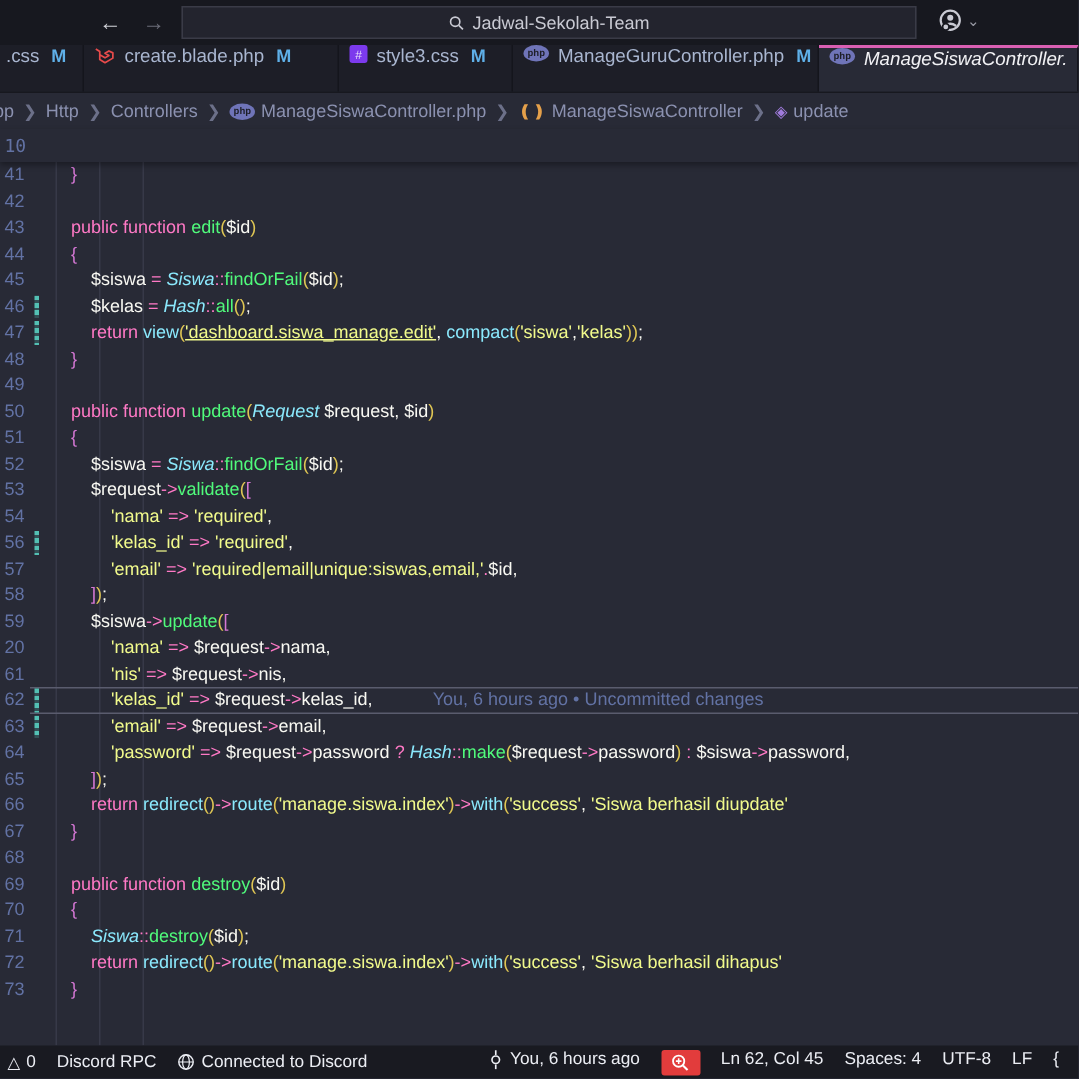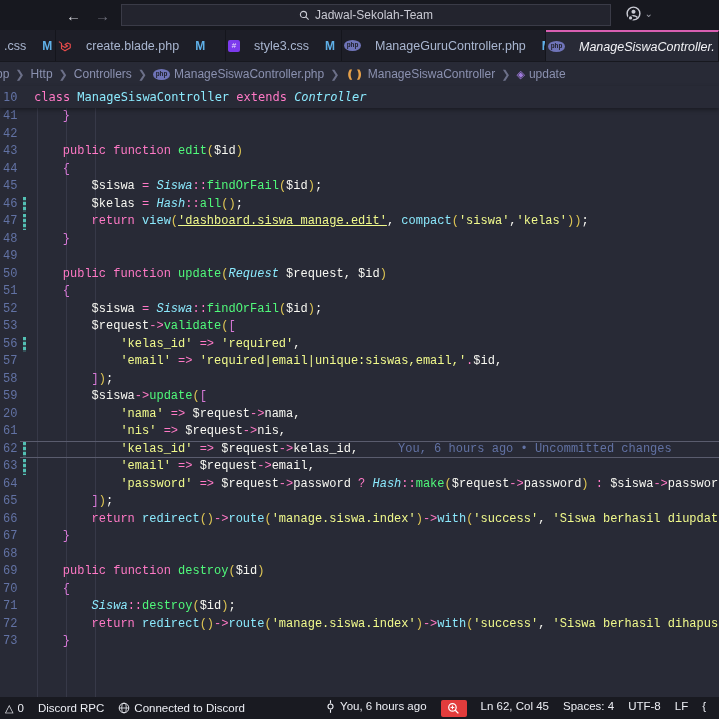--- a/index.html
+++ b/index.html
@@ -13,21 +13,21 @@
   .nav-arrows span { cursor:default; }
   .searchbox { position:absolute; left:121px; top:4px; width:490px; height:22px;
     background:#23242e; border:1px solid #3a3b47; border-radius:0;
     display:flex; align-items:center; justify-content:center; gap:5px;
     color:#c9cad3; font-size:12px; }
   .titlebar-right { position:absolute; right:66px; top:5px; display:flex; align-items:center; gap:3px; color:#c9cad3; }
   .chev { font-size:10px; color:#9b9ca6; }
 
   
   .tabs { height:32px; background:#1d1e27; display:flex; border-bottom:1px solid #17181f; }
-  .tab { display:flex; align-items:center; gap:14px; padding:0 2px; font-size:12.5px;
+  .tab { display:flex; align-items:flex-start; gap:6px; padding:0 7px; font-size:12.5px;
     color:#a9b6d0; border-right:1px solid #14151c; background:#1d1e27; overflow:hidden; white-space:nowrap; position:relative; }
   .tab .mbadge { color:#5fb0e8; font-weight:bold; font-size:12px; margin-left:2px; }
   .tab.active { background:#282a36; color:#f2f2f5; border-top:2px solid #d95fb2; }
   .tab.active .lbl { font-style:italic; }
   .tab:nth-child(1){ width:56px; padding-left:4px; }
   .tab:nth-child(2){ width:170px; }
   .tab:nth-child(3){ width:116px; }
   .tab:nth-child(4){ width:204px; }
   .tab:nth-child(5){ flex:1; }
 
@@ -47,21 +47,21 @@
 
   
   .sticky { height:22px; display:flex; align-items:center; background:#282a36;
     box-shadow:0 2px 4px rgba(0,0,0,.35); position:relative; z-index:3;
     font-family:"DejaVu Sans Mono", monospace; font-size:12px; }
   .code-area { position:relative; height:589px; overflow:hidden; background:#282a36; }
   .guides { position:absolute; top:0; bottom:0; left:0; right:0; z-index:0; }
   .guide { position:absolute; top:0; bottom:0; width:1px; background:#373948; }
 
   .cl { display:flex; height:17.5px; line-height:17.5px; position:relative;
-    font-family:Liberation Mono, monospace; font-size:12px; white-space:pre; z-index:1; }
+    font-family:Liberation Sans, sans-serif; font-size:12px; white-space:pre; z-index:1; }
   .num { width:20px; padding-left:3px; color:#6272a4; flex:0 0 auto; }
   .marker { width:14px; flex:0 0 auto; position:relative; }
   .marker.mod::before { content:""; position:absolute; left:3px; top:1px; bottom:1px; width:3px;
     background:repeating-linear-gradient(180deg,#53c0b4 0 3px, rgba(83,192,180,.25) 3px 5px); }
   .ltext { flex:1; overflow:hidden; white-space:pre; }
   .cl.current .ltext, .cl.current .marker { box-shadow: inset 0 1px 0 #5a5c6e, inset 0 -1px 0 #5a5c6e; }
   .blame { color:#6272a4; margin-left:40px; }
 
   .tk-k { color:#ff79c6; }
   .tk-f { color:#50fa7b; }
@@ -164,21 +164,20 @@
     <span class="crumb-sep">❯</span>
     <span class="crumb">
       <span class="methodicon">◈</span>
       <span>update</span>
     </span>
   </div>
 
 <div class="sticky">
   <span class="num">10</span>
   <span class="marker"></span>
-  <span class="ltext"><span class="tk-k">class</span><span class="tk-v"> </span><span class="tk-c">ManageSiswaController</span><span class="tk-v"> </span><span class="tk-k">extends</span><span class="tk-v"> </span><span class="tk-ci">Controller</span></span>
 </div>
 
 <div class="code-area">
   <div class="guides">
     <div class="guide" style="left:37px"></div>
     <div class="guide" style="left:66px"></div>
     <div class="guide" style="left:95px"></div>
   </div>
   <div id="lines">
       <div class="cl"><span class="num">41</span><span class="marker"></span><span class="ltext"><span class="tk-p2">    }</span></span></div>
@@ -187,20 +186,21 @@
       <div class="cl"><span class="num">44</span><span class="marker"></span><span class="ltext"><span class="tk-p2">    {</span></span></div>
       <div class="cl"><span class="num">45</span><span class="marker"></span><span class="ltext"><span class="tk-v">        $siswa </span><span class="tk-k">=</span><span class="tk-v"> </span><span class="tk-ci">Siswa</span><span class="tk-k">::</span><span class="tk-f">findOrFail</span><span class="tk-p1">(</span><span class="tk-v">$id</span><span class="tk-p1">)</span><span class="tk-v">;</span></span></div>
       <div class="cl"><span class="num">46</span><span class="marker mod"></span><span class="ltext"><span class="tk-v">        $kelas </span><span class="tk-k">=</span><span class="tk-v"> </span><span class="tk-ci">Hash</span><span class="tk-k">::</span><span class="tk-f">all</span><span class="tk-p1">()</span><span class="tk-v">;</span></span></div>
       <div class="cl"><span class="num">47</span><span class="marker mod"></span><span class="ltext"><span class="tk-v">        </span><span class="tk-k">return</span><span class="tk-v"> </span><span class="tk-c">view</span><span class="tk-p1">(</span><span class="tk-su">'dashboard.siswa_manage.edit'</span><span class="tk-v">, </span><span class="tk-c">compact</span><span class="tk-p1">(</span><span class="tk-s">'siswa'</span><span class="tk-v">,</span><span class="tk-s">'kelas'</span><span class="tk-p1">))</span><span class="tk-v">;</span></span></div>
       <div class="cl"><span class="num">48</span><span class="marker"></span><span class="ltext"><span class="tk-p2">    }</span></span></div>
       <div class="cl"><span class="num">49</span><span class="marker"></span><span class="ltext"></span></div>
       <div class="cl"><span class="num">50</span><span class="marker"></span><span class="ltext"><span class="tk-v">    </span><span class="tk-k">public</span><span class="tk-v"> </span><span class="tk-k">function</span><span class="tk-v"> </span><span class="tk-f">update</span><span class="tk-p1">(</span><span class="tk-ci">Request</span><span class="tk-v"> $request, $id</span><span class="tk-p1">)</span></span></div>
       <div class="cl"><span class="num">51</span><span class="marker"></span><span class="ltext"><span class="tk-p2">    {</span></span></div>
       <div class="cl"><span class="num">52</span><span class="marker"></span><span class="ltext"><span class="tk-v">        $siswa </span><span class="tk-k">=</span><span class="tk-v"> </span><span class="tk-ci">Siswa</span><span class="tk-k">::</span><span class="tk-f">findOrFail</span><span class="tk-p1">(</span><span class="tk-v">$id</span><span class="tk-p1">)</span><span class="tk-v">;</span></span></div>
       <div class="cl"><span class="num">53</span><span class="marker"></span><span class="ltext"><span class="tk-v">        $request</span><span class="tk-k">-&gt;</span><span class="tk-f">validate</span><span class="tk-p1">(</span><span class="tk-p2">[</span></span></div>
+      <div class="cl"><span class="num">54</span><span class="marker"></span><span class="ltext"><span class="tk-v">            </span><span class="tk-s">'nama'</span><span class="tk-v"> </span><span class="tk-k">=&gt;</span><span class="tk-v"> </span><span class="tk-s">'required'</span><span class="tk-v">,</span></span></div>
       <div class="cl"><span class="num">56</span><span class="marker mod"></span><span class="ltext"><span class="tk-v">            </span><span class="tk-s">'kelas_id'</span><span class="tk-v"> </span><span class="tk-k">=&gt;</span><span class="tk-v"> </span><span class="tk-s">'required'</span><span class="tk-v">,</span></span></div>
       <div class="cl"><span class="num">57</span><span class="marker"></span><span class="ltext"><span class="tk-v">            </span><span class="tk-s">'email'</span><span class="tk-v"> </span><span class="tk-k">=&gt;</span><span class="tk-v"> </span><span class="tk-s">'required|email|unique:siswas,email,'</span><span class="tk-k">.</span><span class="tk-v">$id,</span></span></div>
       <div class="cl"><span class="num">58</span><span class="marker"></span><span class="ltext"><span class="tk-v">        </span><span class="tk-p2">]</span><span class="tk-p1">)</span><span class="tk-v">;</span></span></div>
       <div class="cl"><span class="num">59</span><span class="marker"></span><span class="ltext"><span class="tk-v">        $siswa</span><span class="tk-k">-&gt;</span><span class="tk-f">update</span><span class="tk-p1">(</span><span class="tk-p2">[</span></span></div>
       <div class="cl"><span class="num">20</span><span class="marker"></span><span class="ltext"><span class="tk-v">            </span><span class="tk-s">'nama'</span><span class="tk-v"> </span><span class="tk-k">=&gt;</span><span class="tk-v"> $request</span><span class="tk-k">-&gt;</span><span class="tk-v">nama,</span></span></div>
       <div class="cl"><span class="num">61</span><span class="marker"></span><span class="ltext"><span class="tk-v">            </span><span class="tk-s">'nis'</span><span class="tk-v"> </span><span class="tk-k">=&gt;</span><span class="tk-v"> $request</span><span class="tk-k">-&gt;</span><span class="tk-v">nis,</span></span></div>
       <div class="cl current"><span class="num">62</span><span class="marker mod"></span><span class="ltext"><span class="tk-v">            </span><span class="tk-s">'kelas_id'</span><span class="tk-v"> </span><span class="tk-k">=&gt;</span><span class="tk-v"> $request</span><span class="tk-k">-&gt;</span><span class="tk-v">kelas_id,</span><span class="blame">You, 6 hours ago • Uncommitted changes</span></span></div>
       <div class="cl"><span class="num">63</span><span class="marker mod"></span><span class="ltext"><span class="tk-v">            </span><span class="tk-s">'email'</span><span class="tk-v"> </span><span class="tk-k">=&gt;</span><span class="tk-v"> $request</span><span class="tk-k">-&gt;</span><span class="tk-v">email,</span></span></div>
       <div class="cl"><span class="num">64</span><span class="marker"></span><span class="ltext"><span class="tk-v">            </span><span class="tk-s">'password'</span><span class="tk-v"> </span><span class="tk-k">=&gt;</span><span class="tk-v"> $request</span><span class="tk-k">-&gt;</span><span class="tk-v">password </span><span class="tk-k">?</span><span class="tk-v"> </span><span class="tk-ci">Hash</span><span class="tk-k">::</span><span class="tk-f">make</span><span class="tk-p1">(</span><span class="tk-v">$request</span><span class="tk-k">-&gt;</span><span class="tk-v">password</span><span class="tk-p1">)</span><span class="tk-v"> </span><span class="tk-k">:</span><span class="tk-v"> $siswa</span><span class="tk-k">-&gt;</span><span class="tk-v">password,</span></span></div>
       <div class="cl"><span class="num">65</span><span class="marker"></span><span class="ltext"><span class="tk-v">        </span><span class="tk-p2">]</span><span class="tk-p1">)</span><span class="tk-v">;</span></span></div>

